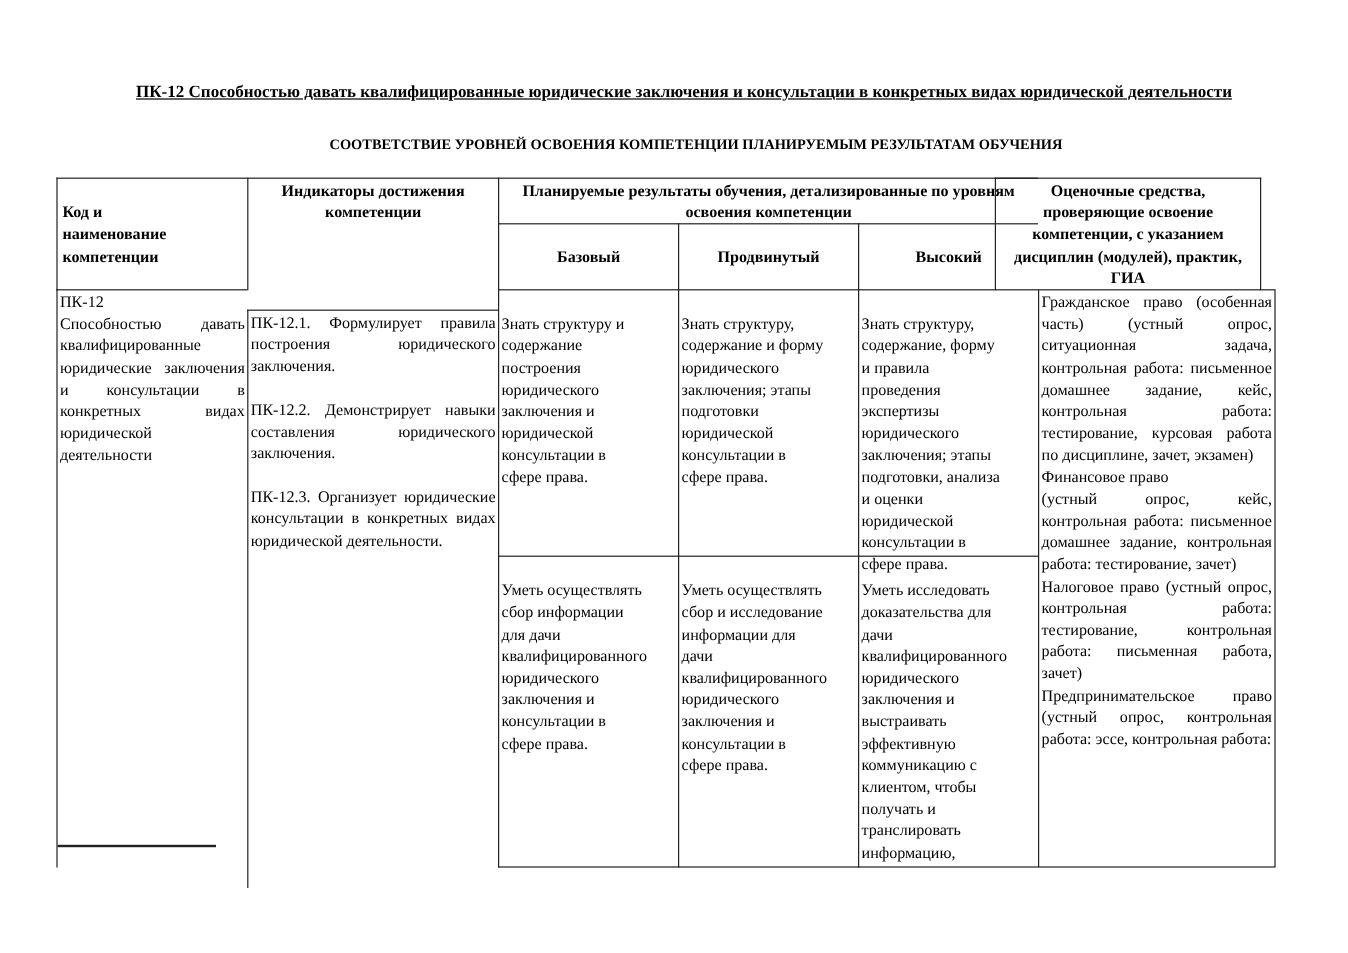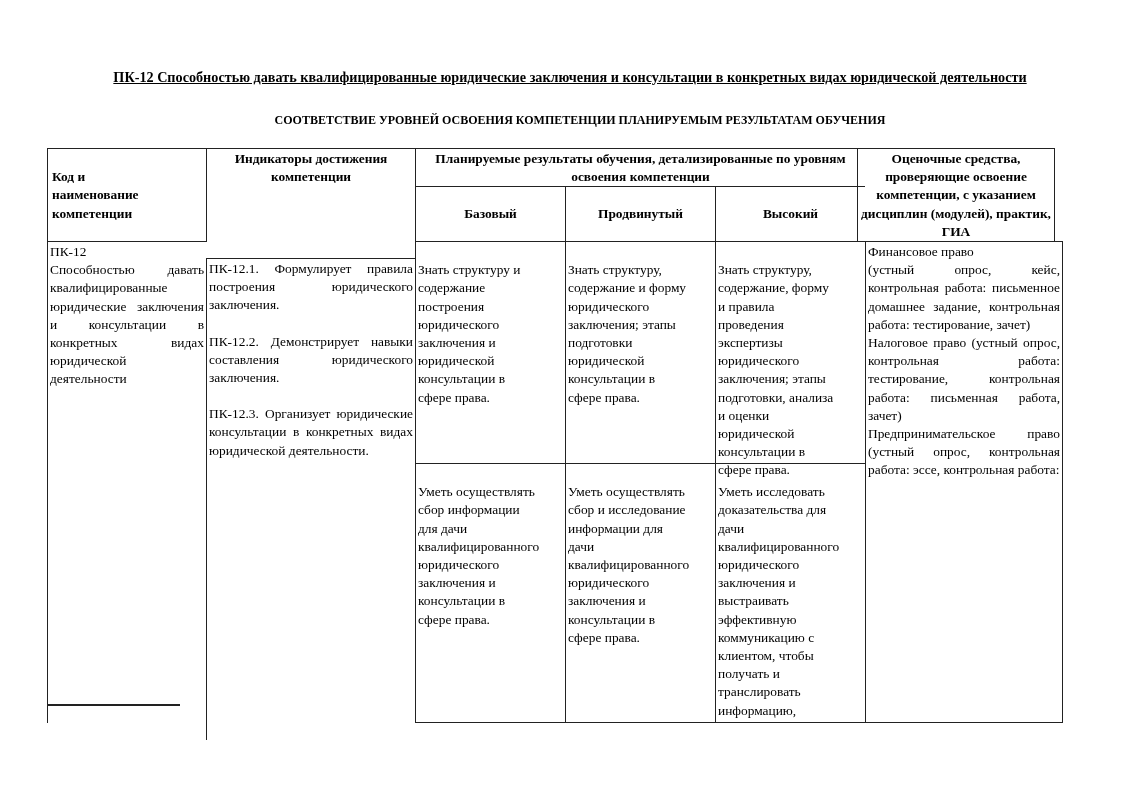--- a/index.html
+++ b/index.html
@@ -32,21 +32,21 @@
     <span style="display:block;">Код и
 наименование
 компетенции</span>
   </div>
   <div class="cell hdr bl bt txt" style="left:206px; top:148px; width:209px; height:94px;">
     <span>Индикаторы достижения компетенции</span>
   </div>
   <div class="cell hdr bl bt txt" style="left:415px; top:148px; width:450px; height:39px;">
     <span>Планируемые результаты обучения, детализированные по уровням освоения компетенции</span>
   </div>
-  <div class="cell hdr bl bt br txt" style="left:857px; top:148px; width:198px; height:94px;">
+  <div class="cell hdr bl bt br txt" style="left:829px; top:148px; width:222px; height:94px;">
     <span>Оценочные средства, проверяющие освоение компетенции, с указанием дисциплин (модулей), практик, ГИА</span>
   </div>
   <div class="cell hdr bl bt" style="left:415px; top:186px; width:150px; height:56px; display:flex; align-items:center; justify-content:center;">
     <span>Базовый</span>
   </div>
   <div class="cell hdr bl bt" style="left:565px; top:186px; width:150px; height:56px; display:flex; align-items:center; justify-content:center;">
     <span>Продвинутый</span>
   </div>
   <div class="cell hdr bl bt" style="left:715px; top:186px; width:150px; height:56px; display:flex; align-items:center; justify-content:center;">
     <span>Высокий</span>
@@ -131,18 +131,19 @@
 эффективную
 коммуникацию  с
 клиентом,  чтобы
 получать и
 транслировать
 информацию,
 необходимую для</span>
   </div>
 
   <div class="cell bl bt br bb txt" style="left:865px; top:241px; width:198px; height:482px; overflow:hidden;">
+    <div class="just">Гражданское право (особенная часть) (устный опрос, ситуационная задача, контрольная работа: письменное домашнее задание, кейс, контрольная работа: тестирование, курсовая работа по дисциплине, зачет, экзамен)</div>
     <div>Финансовое право</div>
     <div class="just">(устный опрос, кейс, контрольная работа: письменное домашнее задание, контрольная работа: тестирование, зачет)</div>
     <div class="just">Налоговое право (устный опрос, контрольная  работа: тестирование, контрольная работа: письменная работа, зачет)</div>
     <div class="just">Предпринимательское право (устный опрос, контрольная работа: эссе, контрольная работа:</div>
   </div>
 </div>
 
 </body></html>

